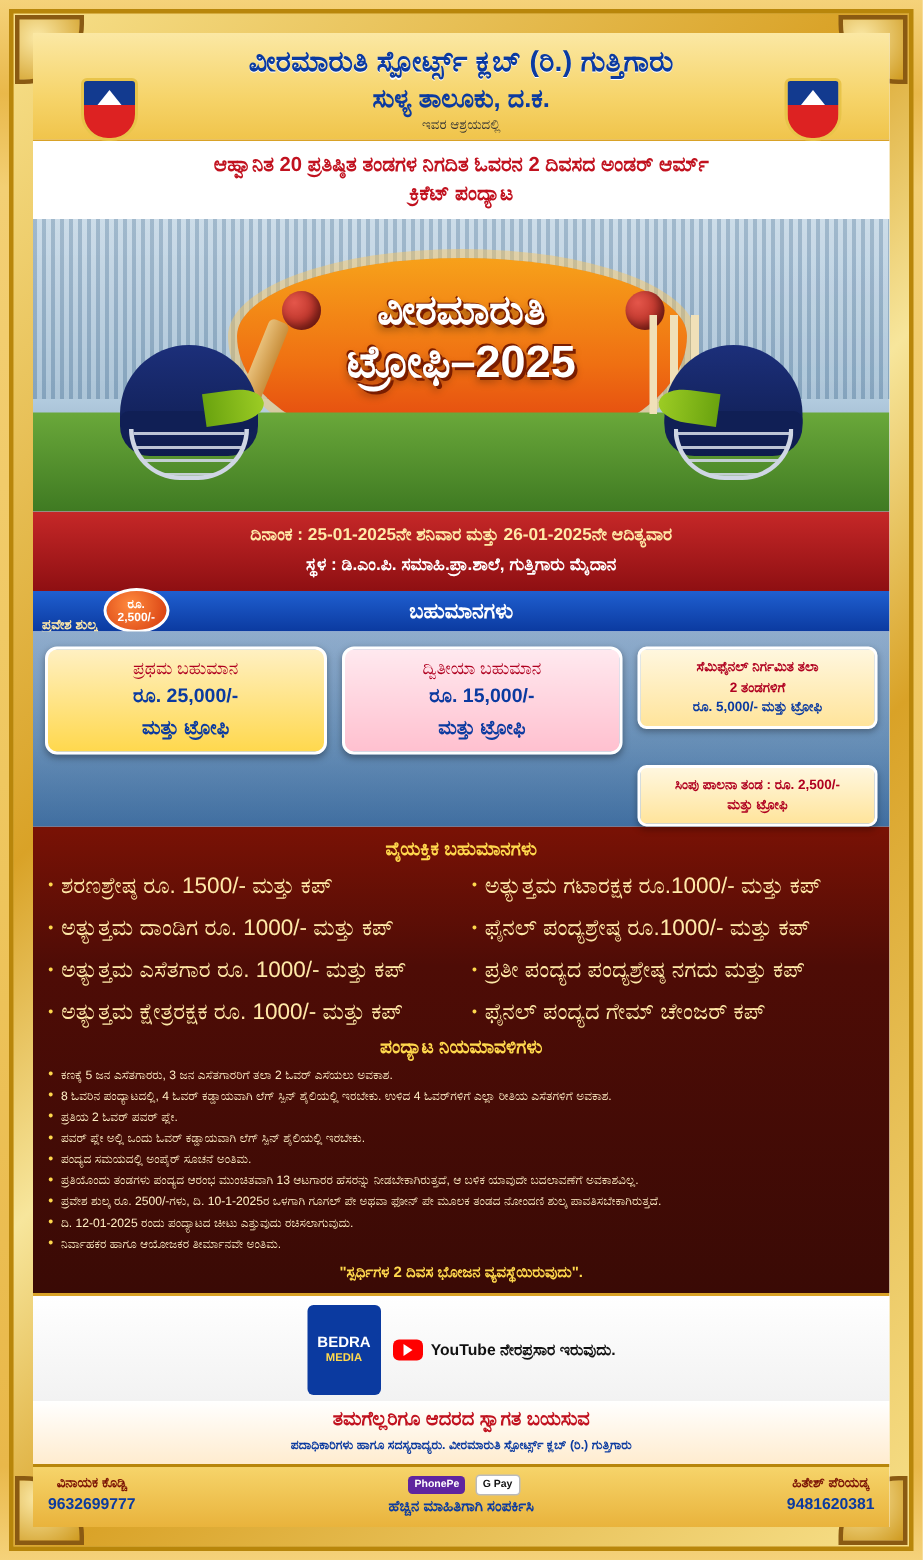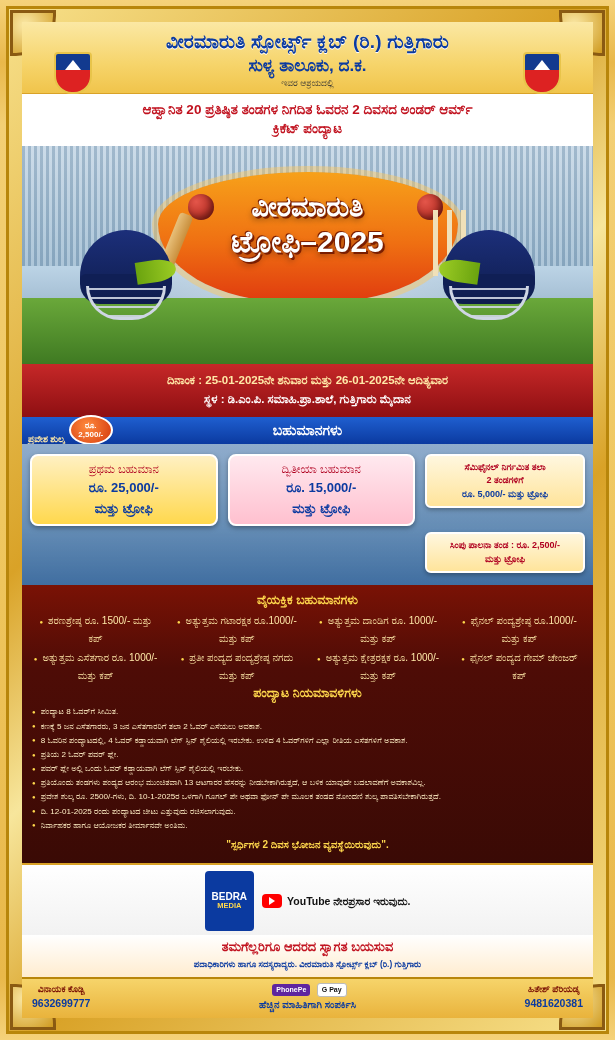--- a/index.html
+++ b/index.html
@@ -211,22 +211,22 @@
     background: linear-gradient(180deg,#7a1205 0%, #4e0c06 30%, #3a0a05 100%);
     color:#ffe9a8;
     padding:6px 10px 8px;
     display:flex; flex-direction:column;
   }
   .panel-title{
     text-align:center; color:#ffd84d; font-weight:bold; font-size:12.5px;
     margin:2px 0 4px;
   }
   .two-col{
-    display:grid; grid-template-columns:1fr 1fr 1fr 1fr; gap:2px 14px;
-    font-size:10px; line-height:1.75;text-align:center;
+    display:grid; grid-template-columns:1fr 1fr; gap:2px 14px;
+    font-size:15px; line-height:1.75;
   }
   .two-col li, .rules li{ list-style:none; }
   .two-col li:before, .rules li:before{
     content:"\25CF"; color:#ffd84d; font-size:6px; margin-right:5px; vertical-align:middle;
   }
   .rules{ font-size:8.1px; line-height:1.75; color:#ffeec4; }
   .food-note{
     text-align:center; color:#ffd84d; font-size:10px; font-weight:bold;
     margin-top:6px;
   }
@@ -374,25 +374,25 @@
         <li>ಅತ್ಯುತ್ತಮ ದಾಂಡಿಗ ರೂ. 1000/- ಮತ್ತು ಕಪ್</li>
         <li>ಫೈನಲ್ ಪಂದ್ಯಶ್ರೇಷ್ಠ ರೂ.1000/- ಮತ್ತು ಕಪ್</li>
         <li>ಅತ್ಯುತ್ತಮ ಎಸೆತಗಾರ ರೂ. 1000/- ಮತ್ತು ಕಪ್</li>
         <li>ಪ್ರತೀ ಪಂದ್ಯದ ಪಂದ್ಯಶ್ರೇಷ್ಠ ನಗದು ಮತ್ತು ಕಪ್</li>
         <li>ಅತ್ಯುತ್ತಮ ಕ್ಷೇತ್ರರಕ್ಷಕ ರೂ. 1000/- ಮತ್ತು ಕಪ್</li>
         <li>ಫೈನಲ್ ಪಂದ್ಯದ ಗೇಮ್ ಚೇಂಜರ್ ಕಪ್</li>
       </ul>
 
       <div class="panel-title">ಪಂದ್ಯಾಟ ನಿಯಮಾವಳಿಗಳು</div>
       <ul class="rules">
-        <li>ಪಂದ್ಯಾಟ 8 ಓವರ್‌ಗೆ ಸೀಮಿತ.</li>
         <li>ಕಣಕ್ಕೆ 5 ಜನ ಎಸೆತಗಾರರು, 3 ಜನ ಎಸೆತಗಾರರಿಗೆ ತಲಾ 2 ಓವರ್ ಎಸೆಯಲು ಅವಕಾಶ.</li>
         <li>8 ಓವರಿನ ಪಂದ್ಯಾಟದಲ್ಲಿ, 4 ಓವರ್ ಕಡ್ಡಾಯವಾಗಿ ಲೆಗ್ ಸ್ಪಿನ್ ಶೈಲಿಯಲ್ಲಿ ಇರಬೇಕು. ಉಳಿದ 4 ಓವರ್‌ಗಳಿಗೆ ಎಲ್ಲಾ ರೀತಿಯ ಎಸೆತಗಳಿಗೆ ಅವಕಾಶ.</li>
         <li>ಪ್ರತಿಯ 2 ಓವರ್ ಪವರ್ ಪ್ಲೇ.</li>
         <li>ಪವರ್ ಪ್ಲೇ ಅಲ್ಲಿ ಒಂದು ಓವರ್ ಕಡ್ಡಾಯವಾಗಿ ಲೆಗ್ ಸ್ಪಿನ್ ಶೈಲಿಯಲ್ಲಿ ಇರಬೇಕು.</li>
+        <li>ಪಂದ್ಯದ ಸಮಯದಲ್ಲಿ ಅಂಪೈರ್ ಸೂಚನೆ ಅಂತಿಮ.</li>
         <li>ಪ್ರತಿಯೊಂದು ತಂಡಗಳು ಪಂದ್ಯದ ಆರಂಭ ಮುಂಚಿತವಾಗಿ 13 ಆಟಗಾರರ ಹೆಸರನ್ನು ನೀಡಬೇಕಾಗಿರುತ್ತದೆ, ಆ ಬಳಿಕ ಯಾವುದೇ ಬದಲಾವಣೆಗೆ ಅವಕಾಶವಿಲ್ಲ.</li>
         <li>ಪ್ರವೇಶ ಶುಲ್ಕ ರೂ. 2500/-ಗಳು, ದಿ. 10-1-2025ರ ಒಳಗಾಗಿ ಗೂಗಲ್ ಪೇ ಅಥವಾ ಫೋನ್ ಪೇ ಮೂಲಕ ತಂಡದ ನೋಂದಣಿ ಶುಲ್ಕ ಪಾವತಿಸಬೇಕಾಗಿರುತ್ತದೆ.</li>
         <li>ದಿ. 12-01-2025 ರಂದು ಪಂದ್ಯಾಟದ ಚೀಟು ಎತ್ತುವುದು ರಚಿಸಲಾಗುವುದು.</li>
         <li>ನಿರ್ವಾಹಕರ ಹಾಗೂ ಆಯೋಜಕರ ತೀರ್ಮಾನವೇ ಅಂತಿಮ.</li>
       </ul>
 
       <div class="food-note">"ಸ್ಪರ್ಧಿಗಳ 2 ದಿವಸ ಭೋಜನ ವ್ಯವಸ್ಥೆಯಿರುವುದು".</div>
     </div>
 
     <div class="media">

